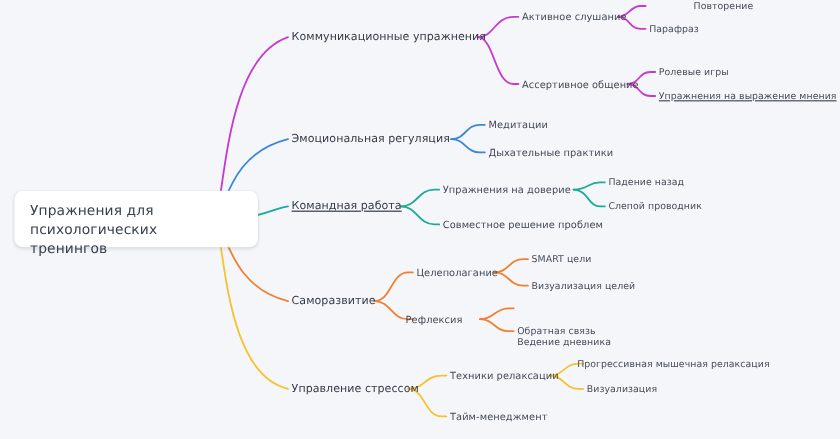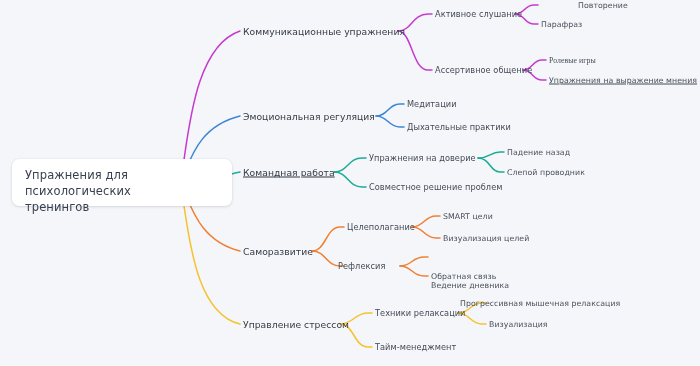--- a/index.html
+++ b/index.html
@@ -10,21 +10,21 @@
     overflow:hidden;
     position:relative;
   }
   #canvas{
     position:absolute;inset:0;width:700px;height:366px;
   }
   .edges{position:absolute;left:0;top:0;width:700px;height:366px;pointer-events:none;}
   .root-node{
     position:absolute;
     left:12px;top:159px;
-    width:220px;height:47px;
+    width:203px;height:47px;
     background:#ffffff;
     border-radius:7px;
     box-shadow:0 1px 3px rgba(30,40,60,.13),0 0 0 .5px rgba(40,50,70,.05);
     box-sizing:border-box;
     padding:8px 13px 0 13px;
   }
   .root-text{
     font-size:11.5px;
     line-height:16px;
     color:#38404f;
@@ -107,21 +107,21 @@
   <div class="root-node">
     <div class="root-text">Упражнения для психологических</div>
     <div class="root-text">тренингов</div>
   </div>
 
   <div class="node-label lvl2" style="left:243px;top:31px;">Коммуникационные упражнения</div>
   <div class="node-label lvl3" style="left:435px;top:14px;">Активное слушание</div>
   <div class="node-label lvl3" style="left:435px;top:70px;">Ассертивное общение</div>
   <div class="node-label lvl4" style="left:541px;top:5px;padding-left:37px;">Повторение</div>
   <div class="node-label lvl4" style="left:541px;top:24px;">Парафраз</div>
-  <div class="node-label lvl4" style="left:549px;top:60px;font-family:Liberation Serif, serif;">Ролевые игры</div>
+  <div class="node-label lvl4" style="left:549px;top:60px;">Ролевые игры</div>
   <div class="node-label lvl4" style="left:549px;top:80px;text-decoration:underline;">Упражнения на выражение мнения</div>
 
   <div class="node-label lvl2" style="left:243px;top:116px;">Эмоциональная регуляция</div>
   <div class="node-label lvl3" style="left:407px;top:104px;">Медитации</div>
   <div class="node-label lvl3" style="left:407px;top:127px;">Дыхательные практики</div>
 
   <div class="node-label lvl2" style="left:243px;top:172px;text-decoration:underline;">Командная работа</div>
   <div class="node-label lvl3" style="left:369px;top:158px;">Упражнения на доверие</div>
   <div class="node-label lvl3" style="left:369px;top:187px;">Совместное решение проблем</div>
   <div class="node-label lvl4" style="left:507px;top:152px;">Падение назад</div>
@@ -131,16 +131,16 @@
   <div class="node-label lvl3" style="left:347px;top:227px;">Целеполагание</div>
   <div class="node-label lvl3" style="left:338px;top:266px;text-align:right;">Рефлексия</div>
   <div class="node-label lvl4" style="left:443px;top:216px;">SMART цели</div>
   <div class="node-label lvl4" style="left:443px;top:238px;">Визуализация целей</div>
   <div class="node-label lvl4" style="left:431px;top:257px;margin-top:28px;">Ведение дневника</div>
   <div class="node-label lvl4" style="left:431px;top:276px;">Обратная связь</div>
 
   <div class="node-label lvl2" style="left:243px;top:324px;">Управление стрессом</div>
   <div class="node-label lvl3" style="left:375px;top:313px;">Техники релаксации</div>
   <div class="node-label lvl3" style="left:375px;top:347px;">Тайм-менеджмент</div>
-  <div class="node-label lvl4" style="left:460px;top:303px;">Прогрессивная мышечная релаксация</div>
+  <div class="node-label lvl4" style="left:481px;top:303px;">Прогрессивная мышечная релаксация</div>
   <div class="node-label lvl4" style="left:489px;top:324px;">Визуализация</div>
 
 </div>
 
 </body></html>

